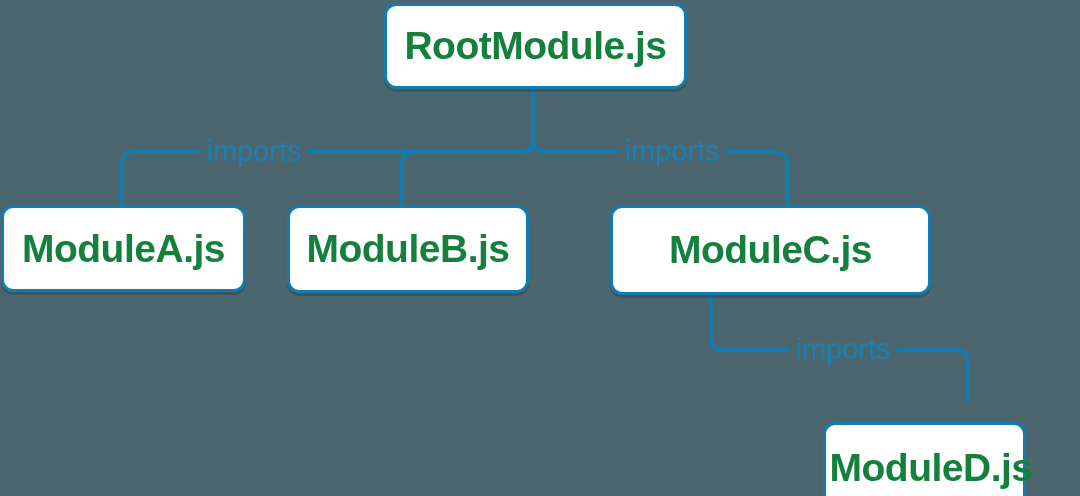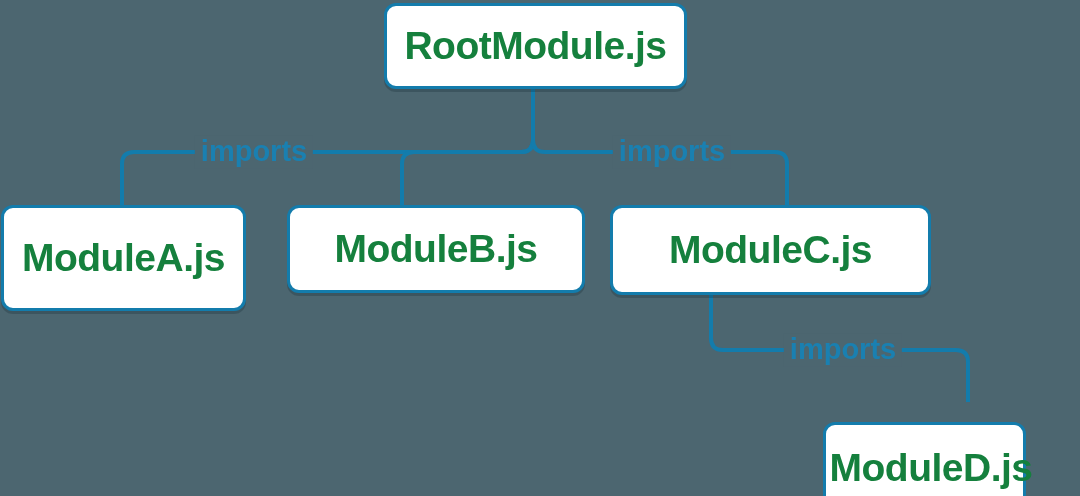--- a/index.html
+++ b/index.html
@@ -39,29 +39,29 @@
     font-weight: 700;
     letter-spacing: -0.5px;
     white-space: nowrap;
   }
   .edge-label {
     position: absolute;
     transform: translate(-50%, -50%);
     background: #4c6670;
     color: #1a80b1;
     font-size: 29px;
-    font-weight: 700;
+    font-weight: 400;
     line-height: 1.15;
     padding: 0 6px;
     white-space: nowrap;
   }
   
   .node-root { left: 384px; top: 3px;   width: 303px; height: 86px; }
-  .node-a    { left: 1px;   top: 205px; width: 245px; height: 106px; }
-  .node-b    { left: 287px; top: 205px; width: 298px; height: 88px; }
+  .node-a    { left: 1px;   top: 205px; width: 245px; height: 87px; }
+  .node-b    { left: 287px; top: 205px; width: 242px; height: 88px; }
   .node-c    { left: 610px; top: 205px; width: 321px; height: 90px; }
   .node-d    { left: 823px; top: 422px; width: 203px; height: 91px; padding-left: 13px; }
   
   .edge-label-1 { left: 254px; top: 152px; }
   .edge-label-2 { left: 672px; top: 152px; }
   .edge-label-3 { left: 843px; top: 350px; }
 </style>
 </head>
 <body>
 

